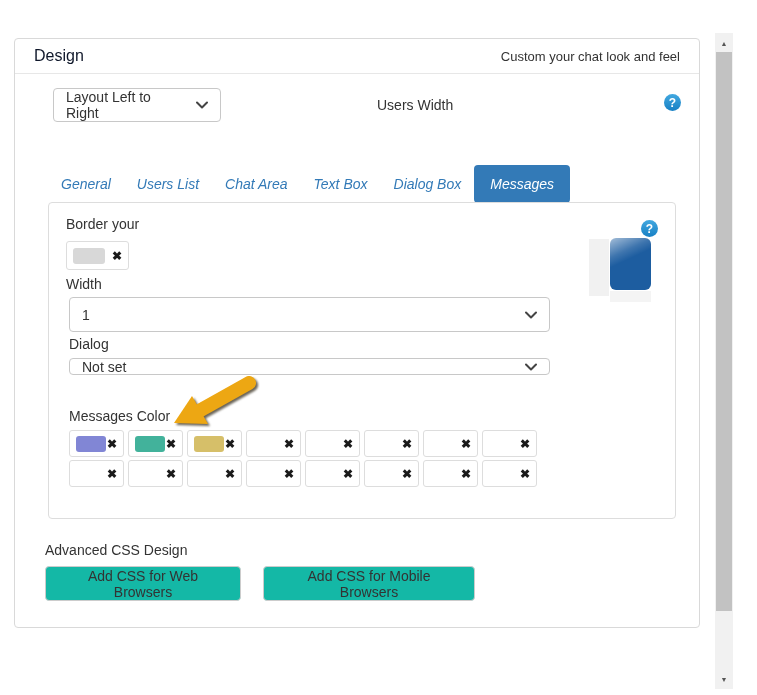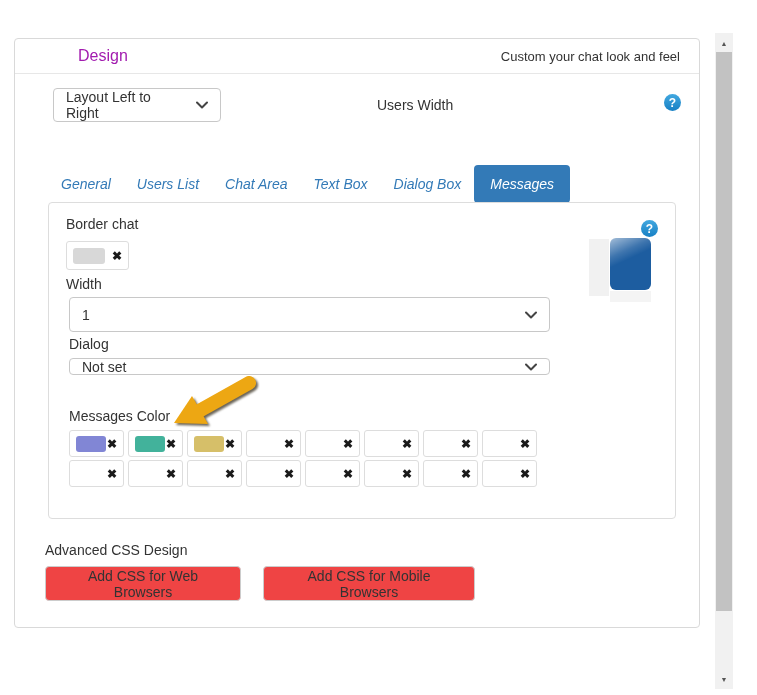--- a/index.html
+++ b/index.html
@@ -5,21 +5,21 @@
   * { margin:0; padding:0; box-sizing:border-box; }
   html,body { width:757px; height:695px; background:#fff; overflow:hidden;
               font-family:"Liberation Sans", sans-serif; color:#333; }
   .stage { position:relative; width:757px; height:695px; background:#fff; }
 
   
   .outer-panel { position:absolute; left:14px; top:38px; width:686px; height:590px;
                  background:#fff; border:1px solid #d9d9d9; border-radius:4px; }
   .panel-header { display:flex; justify-content:space-between; align-items:center;
                   height:35px; padding:0 19px; border-bottom:1px solid #e7e7e7; }
-  .panel-title { font-size:16px; color:#a21caf;margin-left:44px; }
+  .panel-title { font-size:16px; color:#0f172a; }
   .panel-subtitle { font-size:13px; color:#333; }
 
   
   .select { position:absolute; display:flex; align-items:center; justify-content:space-between;
             border:1px solid #c8c8c8; border-radius:4px; background:#fff;
             font-size:14px; color:#333; padding:0 12px; height:34px; cursor:pointer; }
   .chev { display:inline-flex; margin-left:10px; }
 
   .layout-select { left:30px; top:49px; width:168px;margin-left:8px; }
   .users-width-label { position:absolute; left:362px; top:58px; font-size:14px; }
@@ -67,21 +67,21 @@
           display:flex; align-items:center; justify-content:flex-end; padding:0 6px; cursor:pointer; }
   .cell .mini { width:30px; height:16px; border-radius:3px; margin-right:auto; }
 
   
   .arrow-annot { position:absolute; left:118px; top:170px; width:92px; height:58px; pointer-events:none;
                  filter:drop-shadow(2px 2px 1px rgba(70,62,48,.8)); }
 
   
   .advanced-label { position:absolute; left:30px; top:503px; font-size:14px; }
   .btn { position:absolute; top:527px; height:35px; border:1px solid #ccc; border-radius:4px;
-         background:#ef4444; font-size:14px; color:#333; display:flex; align-items:center;
+         background:#14b8a6; font-size:14px; color:#333; display:flex; align-items:center;
          justify-content:center; cursor:pointer; padding:0 18px; }
   .btn-web { left:30px; width:196px; }
   .btn-mobile { left:248px; width:212px; }
 
   
   .scrollbar { position:absolute; left:715px; top:33px; width:18px; height:656px; background:#f1f1f1; }
   .scroll-arrow { position:absolute; left:0; width:18px; height:16px; display:flex;
                   align-items:center; justify-content:center; font-size:7px; color:#555; cursor:pointer; }
   .scroll-up { top:2px; }
   .scroll-down { bottom:2px; }
@@ -117,21 +117,21 @@
         <span class="tab">General</span>
         <span class="tab">Users List</span>
         <span class="tab">Chat Area</span>
         <span class="tab">Text Box</span>
         <span class="tab">Dialog Box</span>
         <span class="tab active" style="background: rgb(51, 122, 183);">Messages</span>
       </div>
 
     <div class="tab-panel">
 
-      <span class="lbl border-color-label">Border chat</span>
+      <span class="lbl border-color-label">Border your</span>
       <div class="border-swatch-box">
         <span class="swatch" id="border-swatch" style="background: rgb(216, 216, 216);"></span>
         <span class="x-icon">✖</span>
       </div>
 
       <div class="help help-inner">?</div>
 
       <div class="preview">
         <div class="col" id="preview-col" style="background: rgb(241, 241, 241);"></div>
         <div class="bubble" id="preview-bubble"></div>

